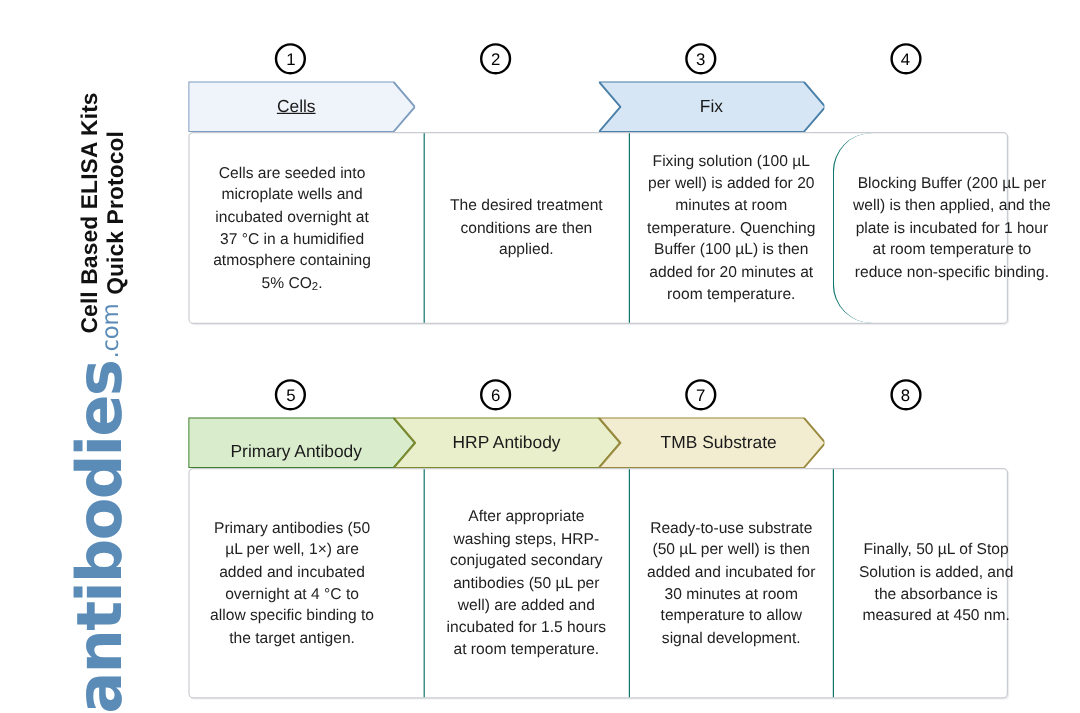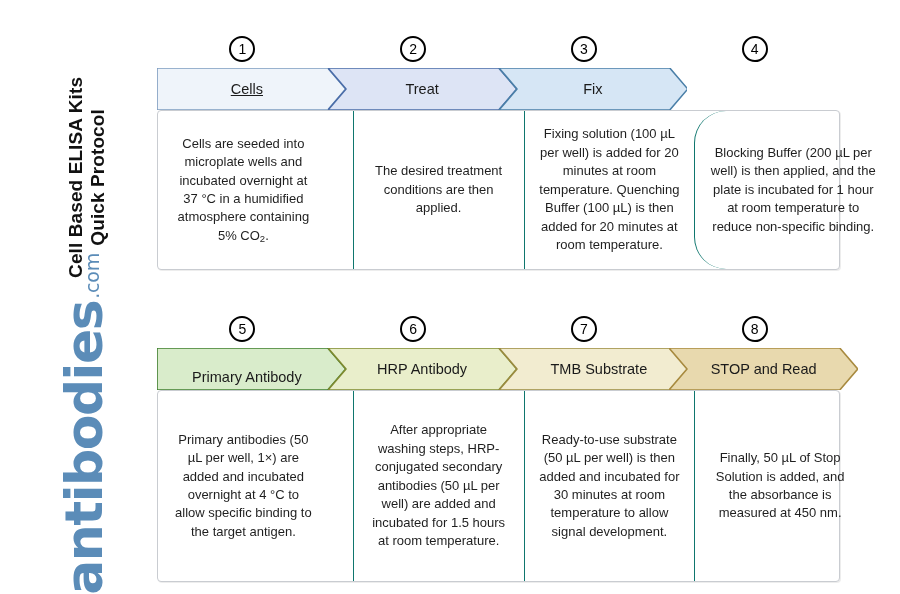--- a/index.html
+++ b/index.html
@@ -111,28 +111,20 @@
       </div>
     <div class="chevrons" style="width: 701px;">
         <div class="chev" style="left: 0px; width: 188.75px; text-decoration: underline;">
           <div class="shape">
             <svg viewBox="0 0 188.75 42" preserveAspectRatio="none">
               <polygon points="0,0 170.75,0 188.75,21 170.75,42 0,42" fill="#eff4fa" stroke="#7d9cc0" stroke-width="1.6" stroke-linejoin="round"></polygon>
             </svg>
           </div>
           <span class="lbl" style="margin-left: -9px;">Cells</span>
         </div>
-        <div class="chev" style="left: 170.75px; width: 188.75px;">
-          <div class="shape">
-            <svg viewBox="0 0 188.75 42" preserveAspectRatio="none">
-              <polygon points="0,0 170.75,0 188.75,21 170.75,42 0,42 18,21" fill="#dde4f5" stroke="#4a6ca8" stroke-width="1.6" stroke-linejoin="round"></polygon>
-            </svg>
-          </div>
-          <span class="lbl" style="margin-left: 0px;">Treat</span>
-        </div>
         <div class="chev" style="left: 341.5px; width: 188.75px;">
           <div class="shape">
             <svg viewBox="0 0 188.75 42" preserveAspectRatio="none">
               <polygon points="0,0 170.75,0 188.75,21 170.75,42 0,42 18,21" fill="#d6e6f5" stroke="#4a7fa8" stroke-width="1.6" stroke-linejoin="round"></polygon>
             </svg>
           </div>
           <span class="lbl" style="margin-left: 0px;">Fix</span>
         </div>
       </div>
     <div class="cards">
@@ -184,28 +176,20 @@
           <span class="lbl" style="margin-left: 0px;">HRP Antibody</span>
         </div>
         <div class="chev" style="left: 341.5px; width: 188.75px;">
           <div class="shape">
             <svg viewBox="0 0 188.75 42" preserveAspectRatio="none">
               <polygon points="0,0 170.75,0 188.75,21 170.75,42 0,42 18,21" fill="#f2ecd0" stroke="#9a8a3f" stroke-width="1.6" stroke-linejoin="round"></polygon>
             </svg>
           </div>
           <span class="lbl" style="margin-left: 12px;">TMB Substrate</span>
         </div>
-        <div class="chev" style="left: 512.25px; width: 188.75px;">
-          <div class="shape">
-            <svg viewBox="0 0 188.75 42" preserveAspectRatio="none">
-              <polygon points="0,0 170.75,0 188.75,21 170.75,42 0,42 18,21" fill="#e8d9ae" stroke="#a88a3f" stroke-width="1.6" stroke-linejoin="round"></polygon>
-            </svg>
-          </div>
-          <span class="lbl" style="margin-left: 0px;">STOP and Read</span>
-        </div>
       </div>
     <div class="cards">
         <div class="card" style="left: 0px; width: 170.75px;">
           <p>Primary antibodies (50 µL per well, 1×) are added and incubated overnight at 4 °C to allow specific binding to the target antigen.</p>
         </div>
         <div class="card" style="left: 170.75px; width: 170.75px;">
           <p>After appropriate washing steps, HRP-conjugated secondary antibodies (50 µL per well) are added and incubated for 1.5 hours at room temperature.</p>
         </div>
         <div class="card" style="left: 341.5px; width: 170.75px;">
           <p>Ready-to-use substrate (50 µL per well) is then added and incubated for 30 minutes at room temperature to allow signal development.</p>

